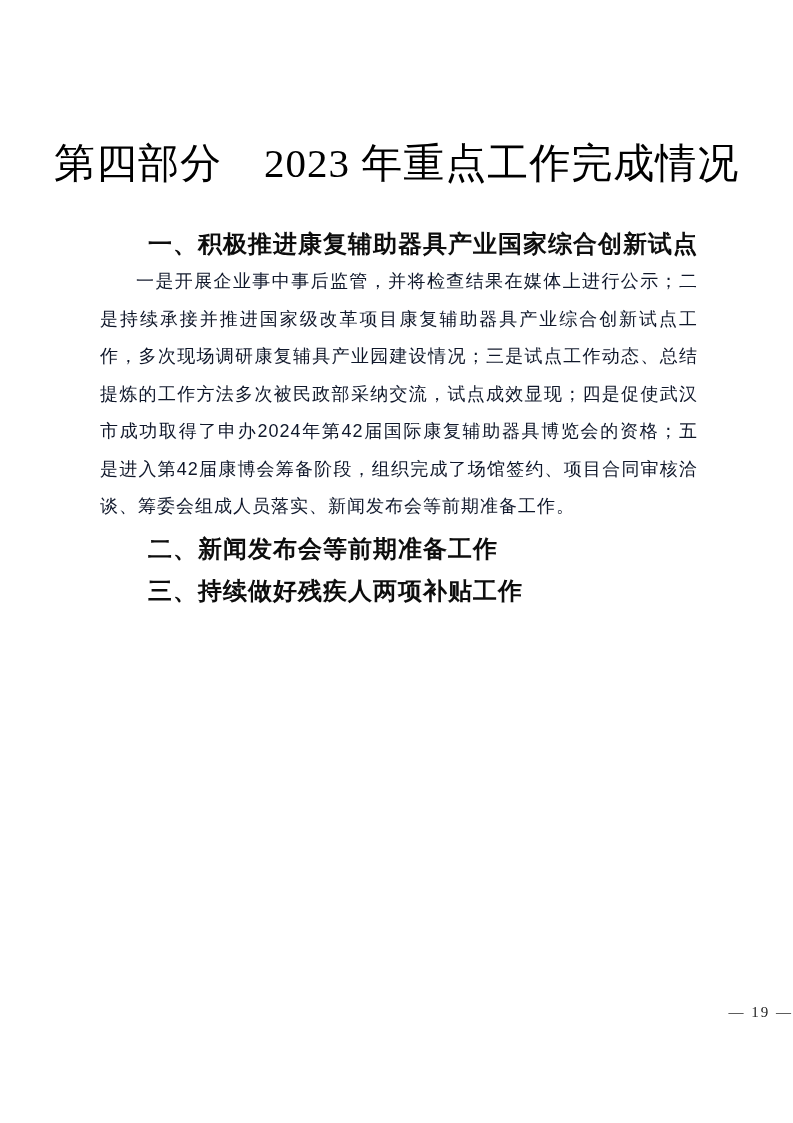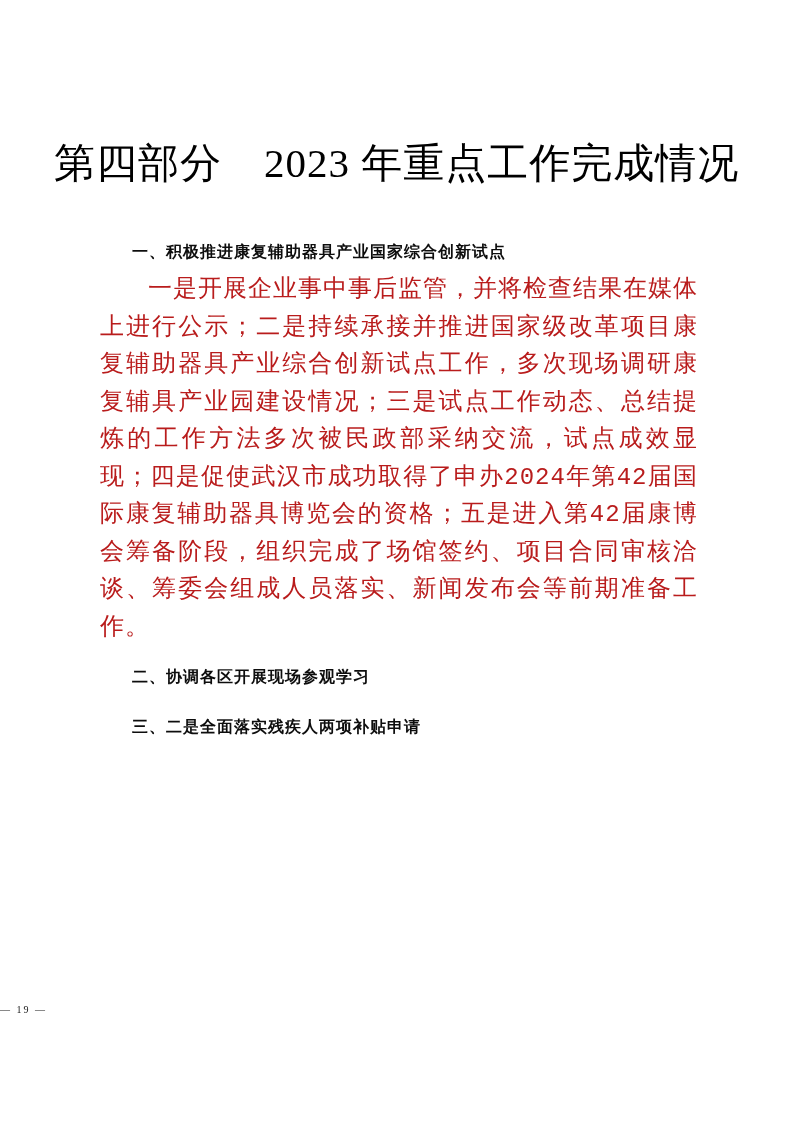--- a/index.html
+++ b/index.html
@@ -32,71 +32,71 @@
   }
   .content {
     position: absolute;
     top: 221px;
     left: 100px;
     width: 598px;
   }
   .section-heading {
     font-family: "Liberation Sans", "DejaVu Sans", sans-serif;
     font-weight: bold;
-    font-size: 16px;
+    font-size: 24px;
     line-height: 38px;
     text-indent: 2em;
     letter-spacing: 1px;
     color: #0d0d0d;
-    margin: 12px 0 0 0;
+    margin: 4px 0 0 0;
   }
   .section + .section { margin-top: 0; }
   .section-paragraph {
-    font-family: Liberation Mono, monospace;
+    font-family: Liberation Sans, sans-serif;
     font-weight: normal;
-    font-size: 24px;
+    font-size: 18px;
     line-height: 37.5px;
     letter-spacing: 1px;
     text-indent: 2em;
     text-align: justify;
     text-align-last: left;
-    color: #b91c1c;
+    color: #0f172a;
     margin: 0 0 1px 0;
   }
   .page-number {
     position: absolute;
     top: 1004px;
     left: 0;
     width: 100%;
-    text-align: left;
+    text-align: right;
     font-family: "Liberation Serif", "DejaVu Serif", serif;
-    font-size: 10px;
+    font-size: 15px;
     letter-spacing: 2px;
     color: #1c1c1c;
   }
 </style>
 </head>
 <body>
 
 <div class="page">
 
   <div class="doc-title">第四部分　2023 年重点工作完成情况</div>
 
   <div class="content">
 
     <div class="section">
       <h2 class="section-heading">一、积极推进康复辅助器具产业国家综合创新试点</h2>
       <p class="section-paragraph">一是开展企业事中事后监管，并将检查结果在媒体上进行公示；二是持续承接并推进国家级改革项目康复辅助器具产业综合创新试点工作，多次现场调研康复辅具产业园建设情况；三是试点工作动态、总结提炼的工作方法多次被民政部采纳交流，试点成效显现；四是促使武汉市成功取得了申办2024年第42届国际康复辅助器具博览会的资格；五是进入第42届康博会筹备阶段，组织完成了场馆签约、项目合同审核洽谈、筹委会组成人员落实、新闻发布会等前期准备工作。</p>
     </div>
 
     <div class="section">
-      <h2 class="section-heading">二、协调各区开展现场参观学习</h2>
+      <h2 class="section-heading">二、新闻发布会等前期准备工作</h2>
     </div>
 
     <div class="section">
-      <h2 class="section-heading">三、二是全面落实残疾人两项补贴申请</h2>
+      <h2 class="section-heading">三、持续做好残疾人两项补贴工作</h2>
     </div>
 
   </div>
 
   <div class="page-number">— 19 —</div>
 
 </div>
 
 </body></html>

